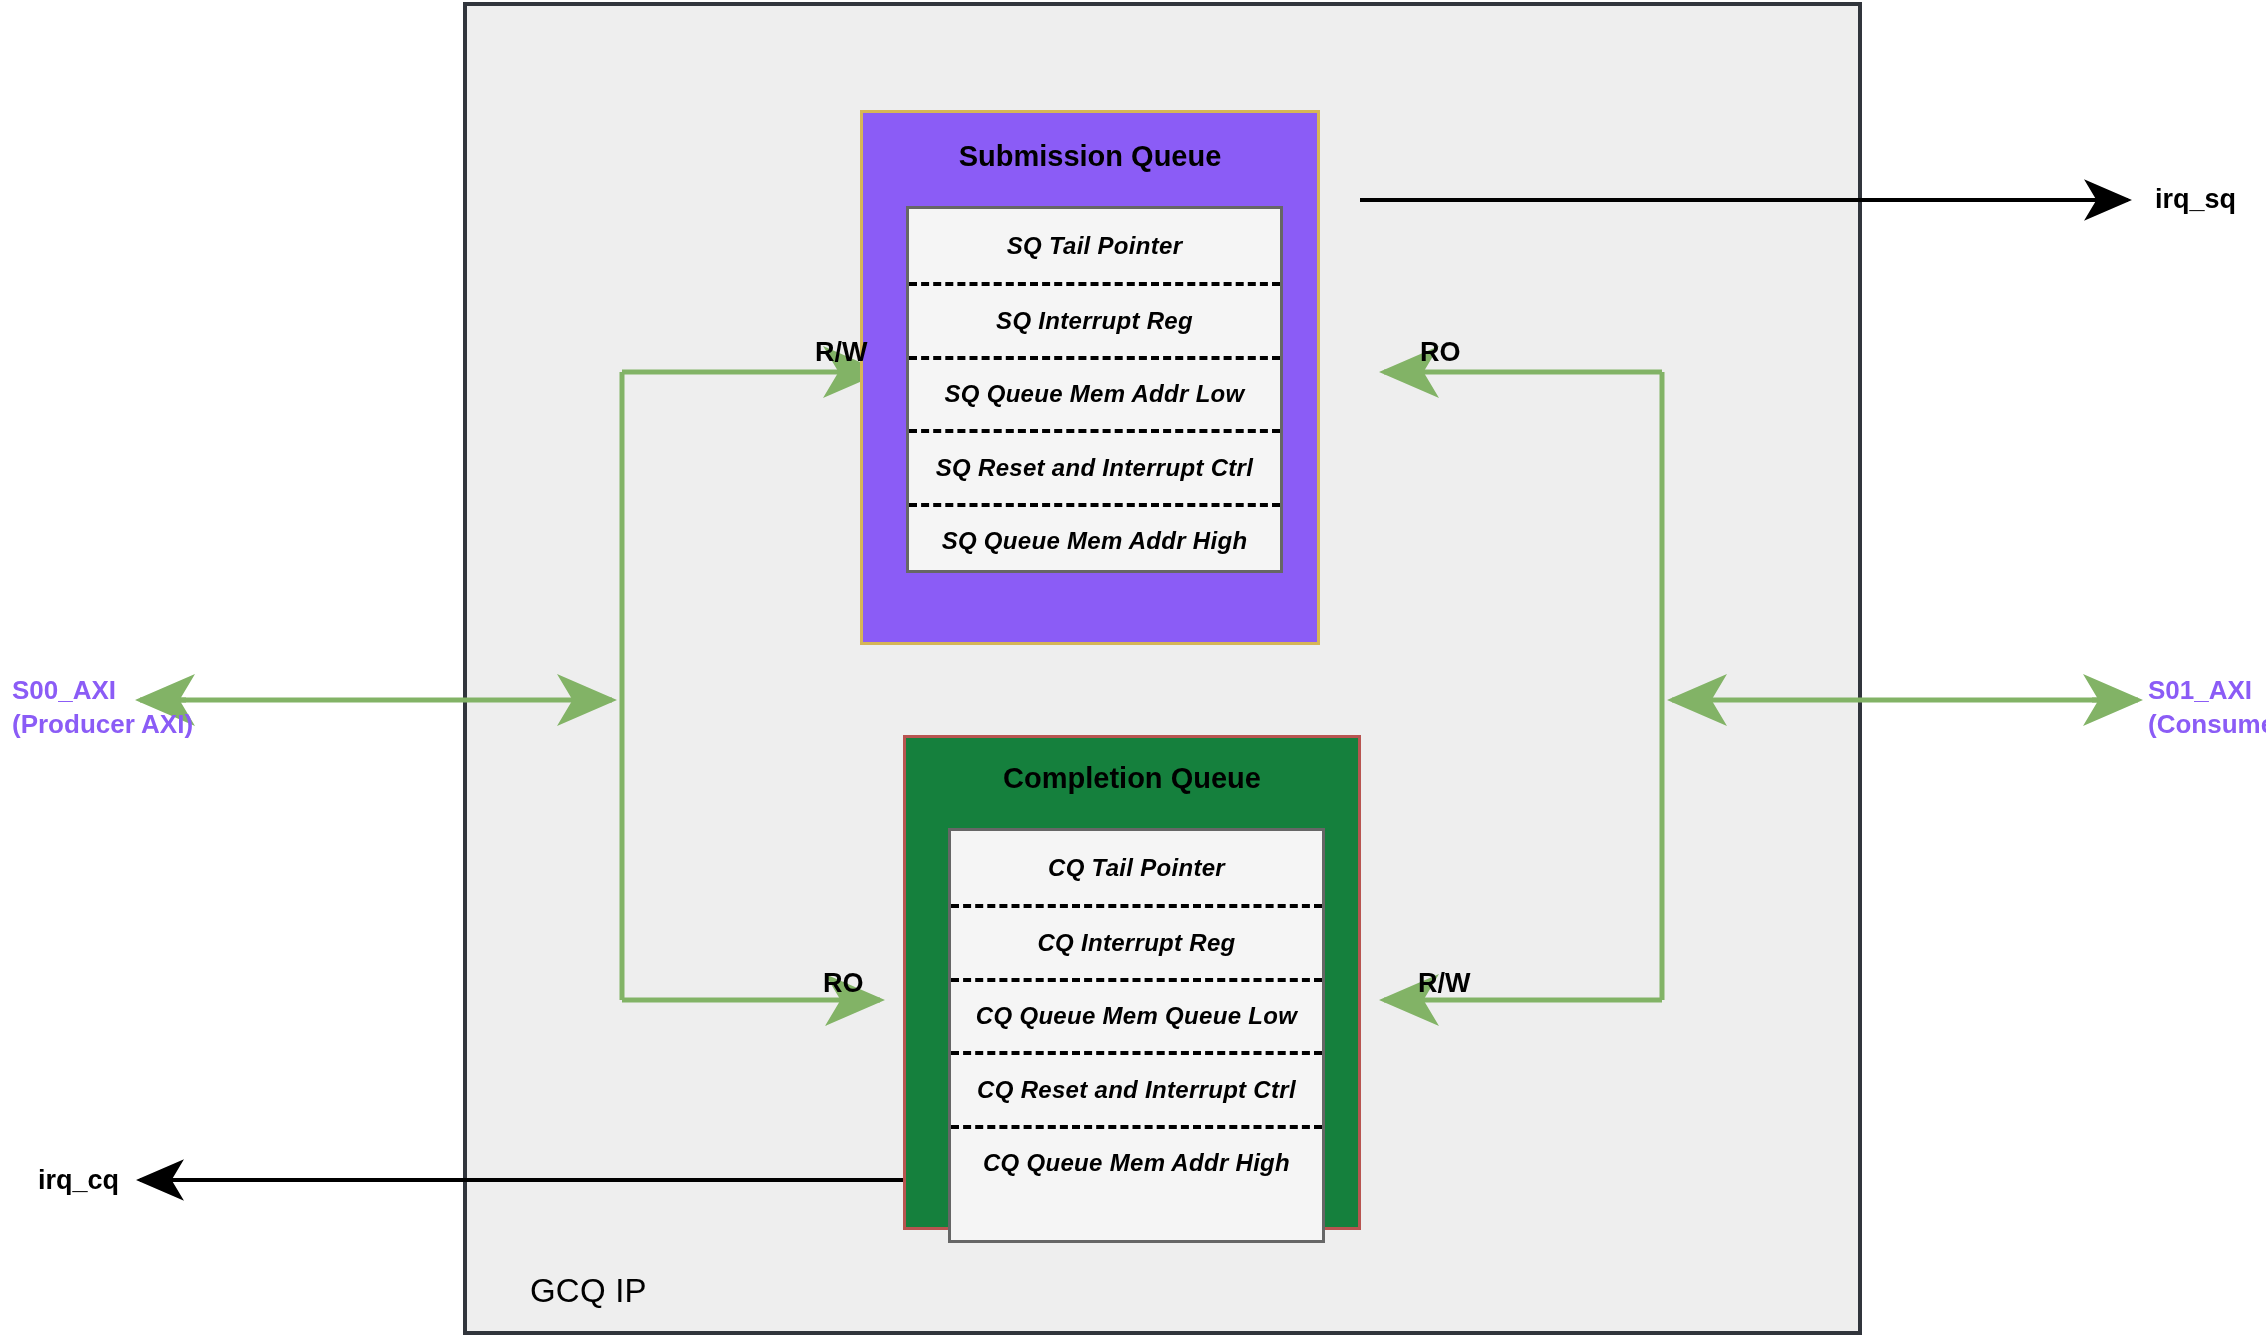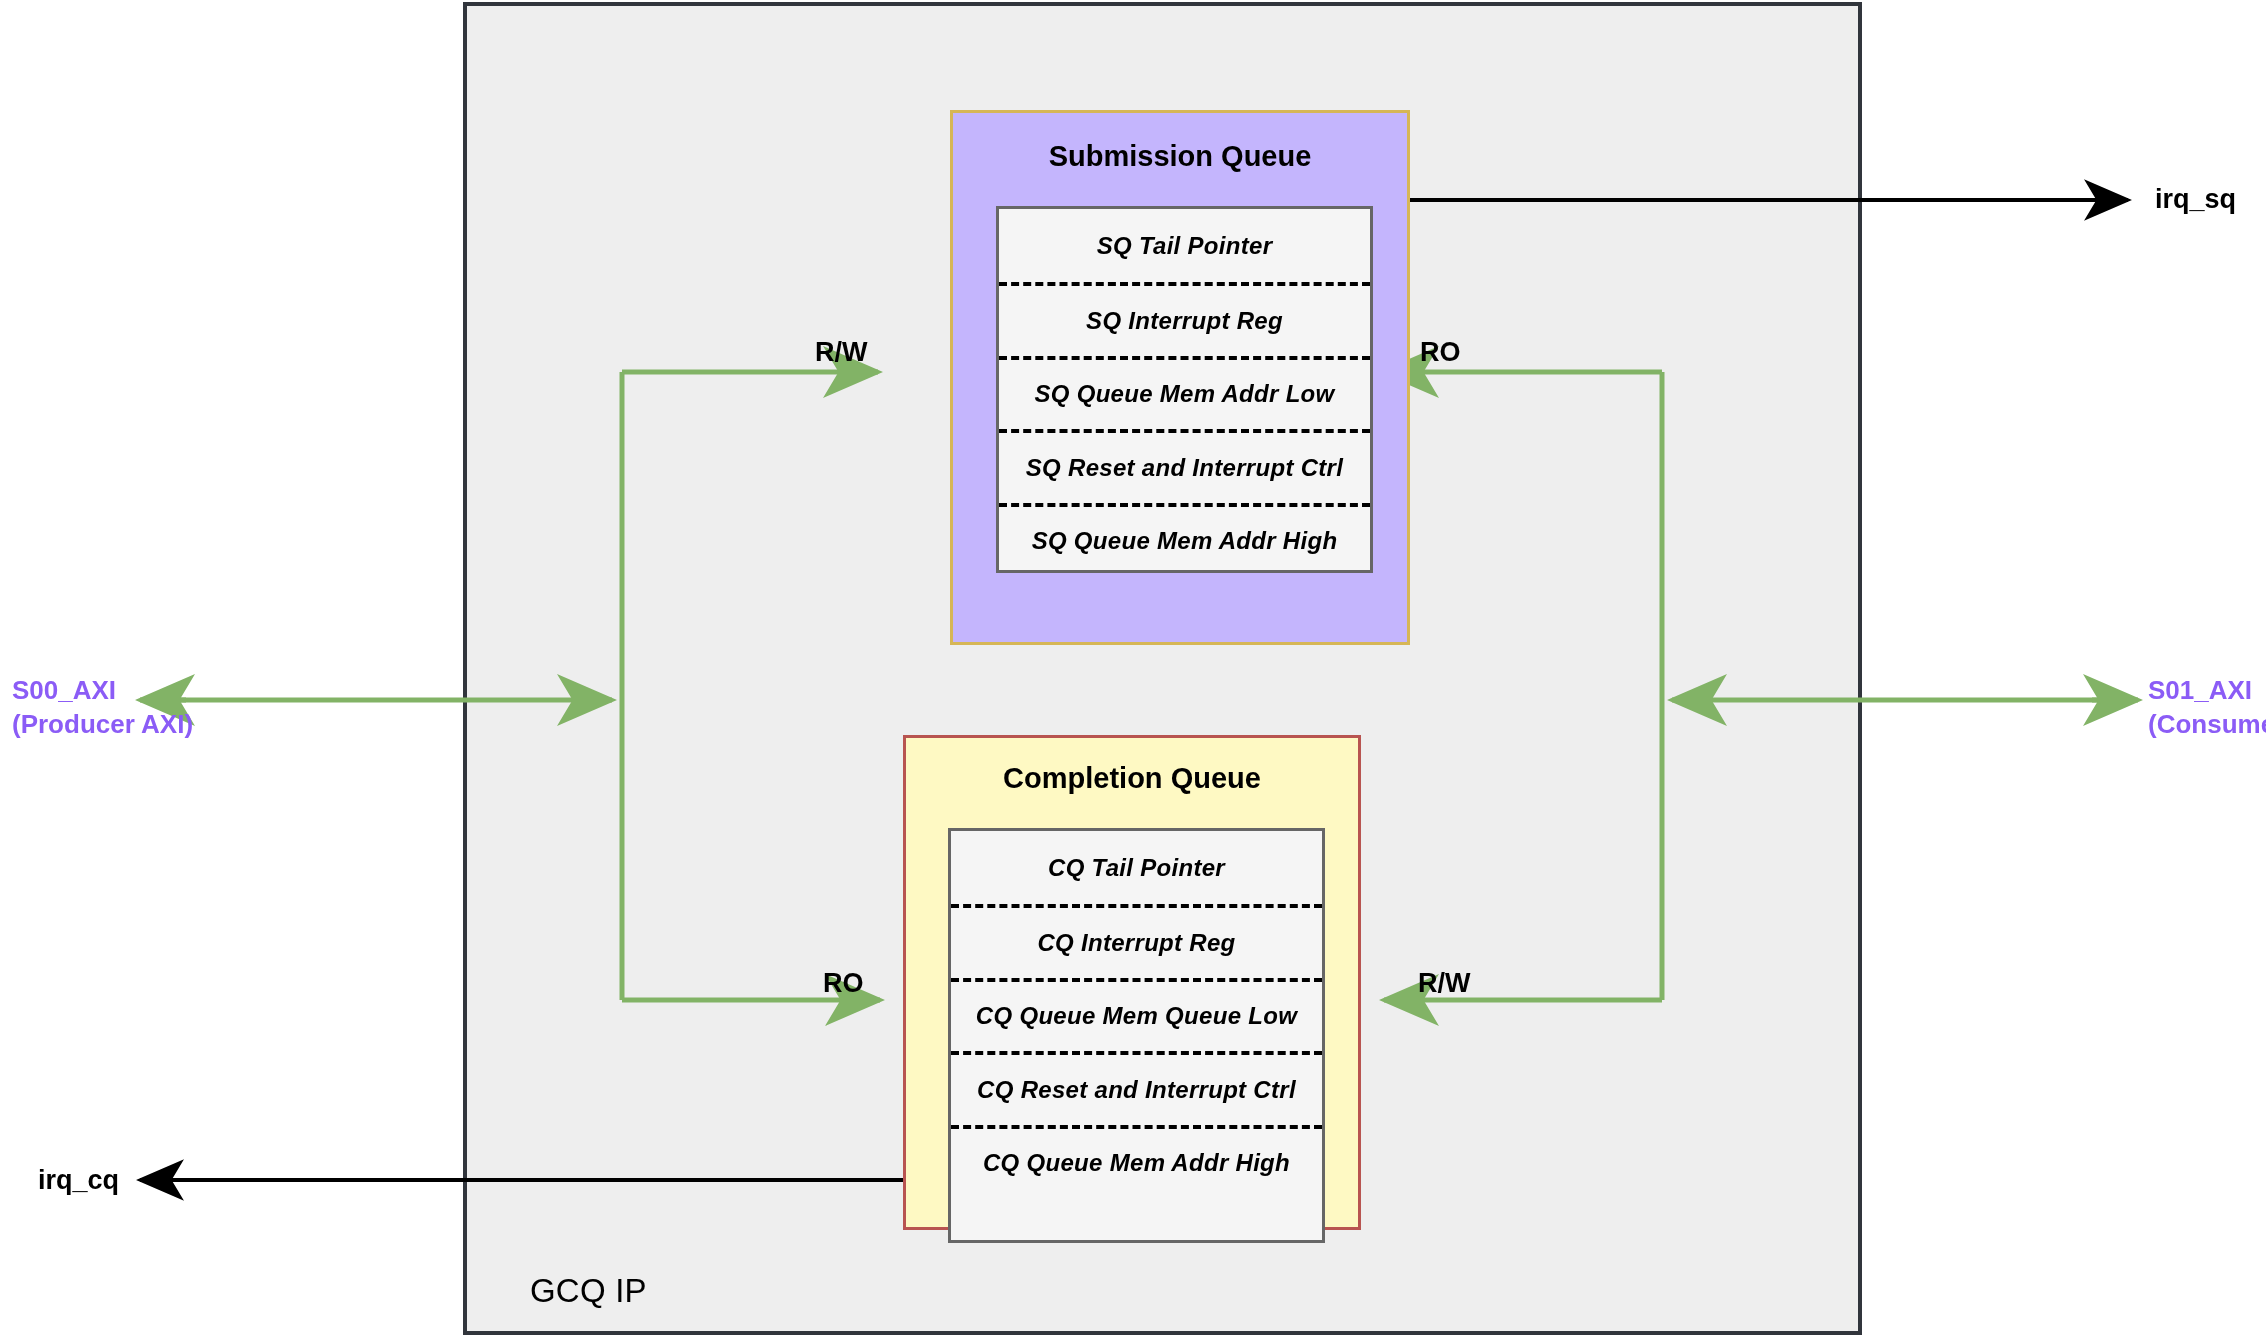--- a/index.html
+++ b/index.html
@@ -7,24 +7,24 @@
        font-family:"Liberation Sans","DejaVu Sans",sans-serif;}
   .abs{position:absolute;}
 
   
   #gcq-box{left:463px;top:2px;width:1399px;height:1333px;
            background:#eeeeee;border:4px solid #31353c;box-sizing:border-box;}
   #gcq-label{left:530px;top:1272px;font-size:33px;color:#000;letter-spacing:.2px;text-align:right;}
 
   
   .queue{box-sizing:border-box;}
-  #sq-box{left:950px;top:110px;width:460px;height:535px;
-          background:#c4b5fd;border:3px solid #d6b656;}
+  #sq-box{left:860px;top:110px;width:460px;height:535px;
+          background:#8b5cf6;border:3px solid #d6b656;}
   #cq-box{left:903px;top:735px;width:458px;height:495px;
-          background:#fef9c3;border:3px solid #b85450;}
+          background:#15803d;border:3px solid #b85450;}
   .queue-title{position:absolute;left:0;width:100%;text-align:center;
                font-size:29px;font-weight:bold;color:#000;}
   #sq-box .queue-title{top:27px;}
   #cq-box .queue-title{top:24px;}
 
   
   .reglist{position:absolute;box-sizing:border-box;background:#f5f5f5;
            border:3px solid #666666;}
   #sq-reglist{left:43px;top:93px;width:377px;height:367px;}
   #cq-reglist{left:42px;top:90px;width:377px;height:415px;}

